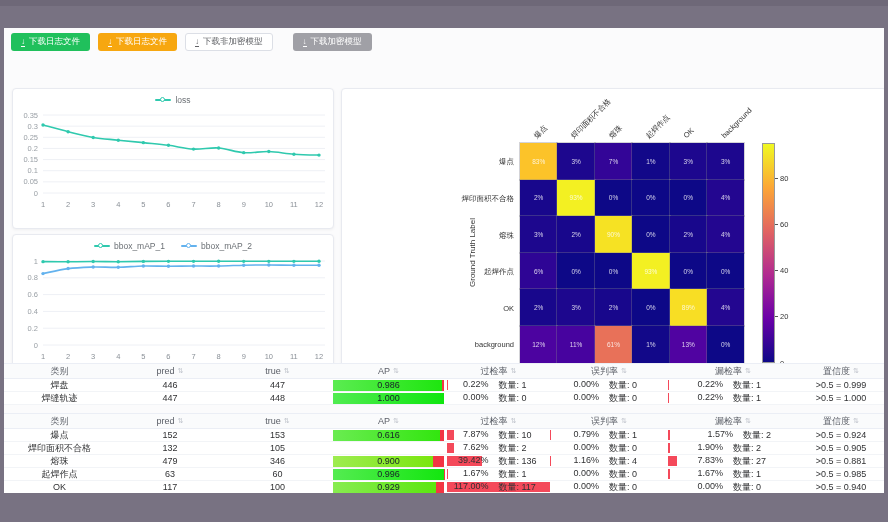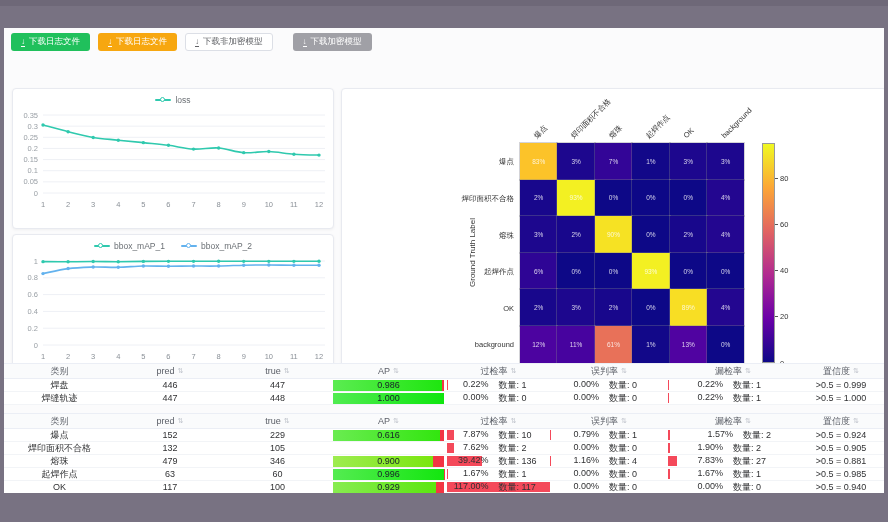--- a/index.html
+++ b/index.html
@@ -416,21 +416,21 @@
               <div class="sort-ic">⇅</div>
             </div>
             <div class="tcell" style="width: 86px;">
               <div style="display: inline;">置信度</div>
               <div class="sort-ic">⇅</div>
             </div>
           </div>
           <div class="trow tbody-row">
             <div class="tcell" style="width: 111px;">爆点</div>
             <div class="tcell" style="width: 110px;">152</div>
-            <div class="tcell" style="width: 105px;">229</div>
+            <div class="tcell" style="width: 105px;">153</div>
             <div class="tcell" style="width: 117px;">
               <div class="ap-track">
                 <div class="ap-red" style="width: 3.3%;"></div>
                 <div class="ap-fill" style="width: 96.7%; background: linear-gradient(90deg, rgb(106, 236, 81), rgb(50, 230, 15));"></div>
                 <div class="ap-num">0.616</div>
               </div>
             </div>
             <div class="tcell" style="width: 103px;">
               <div class="pct-bar" style="width: 6.92829px;"></div>
               <div class="pct-txt">

